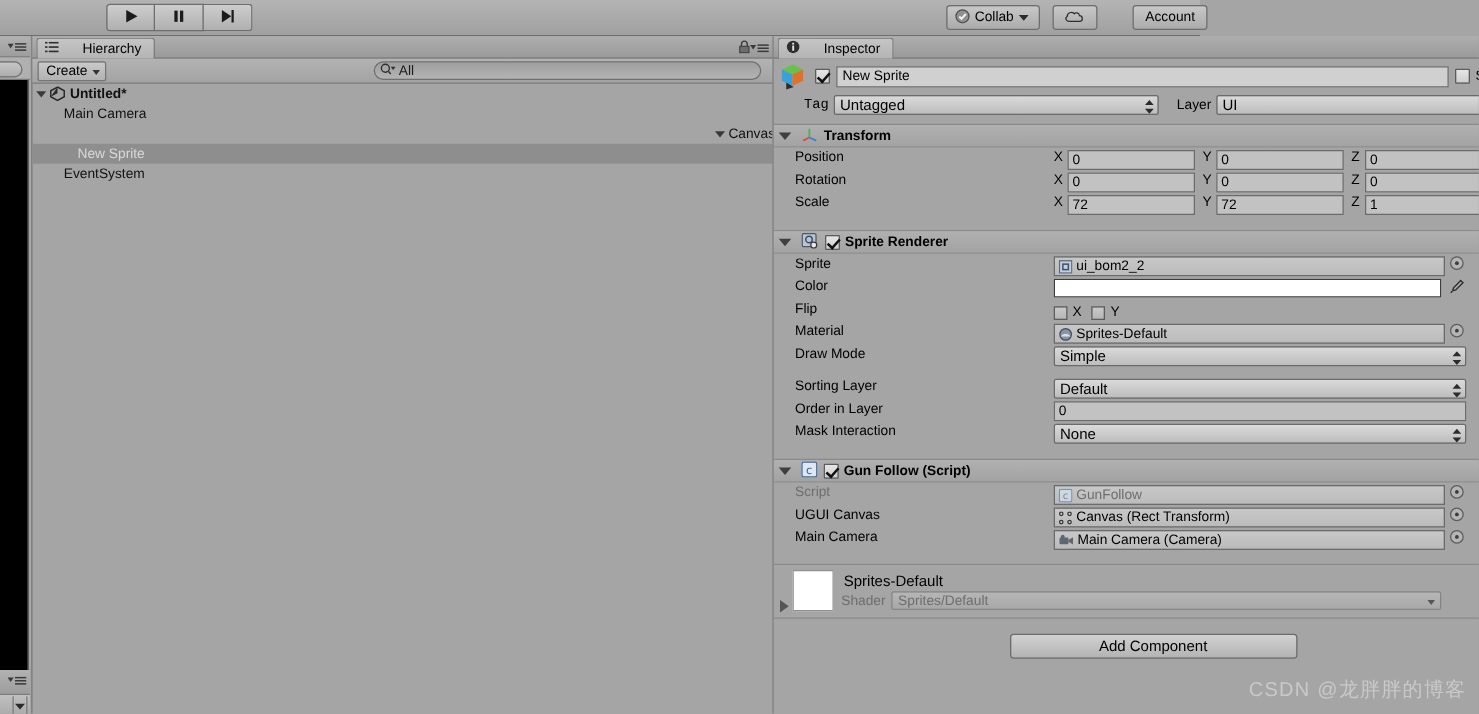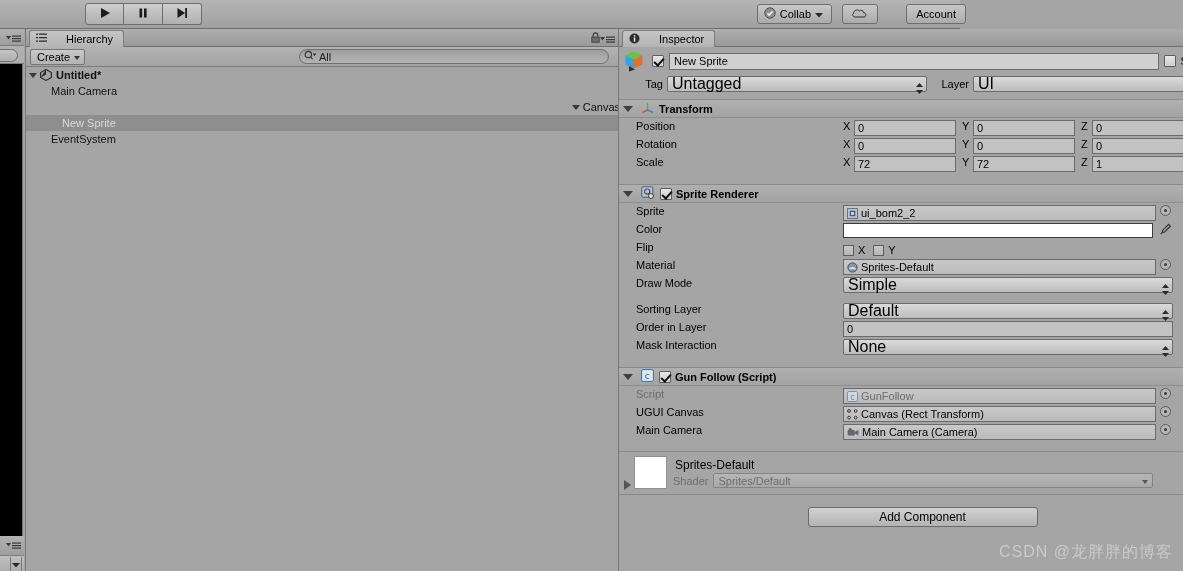--- a/index.html
+++ b/index.html
@@ -201,21 +201,21 @@
 
   .tag-row {
     position: relative; height: 19px; margin: 2px 4px 0 4px;
     display: flex; align-items: center; gap: 4px;
   }
   .lbl-r { font-size: 11px; text-align: right; }
   .dropdown {
     height: 16px; background: linear-gradient(180deg,#dadada,#bdbdbd);
     border: 1px solid #6b6b6b; border-radius: 2px;
     display: flex; align-items: center; padding: 0 14px 0 4px;
-    font-size: 16px; position: relative; cursor: pointer;
+    font-size: 12px; position: relative; cursor: pointer;
   }
   .dd-arrows { position: absolute; right: 3px; top: 3px; }
 
   
   .comp { margin-top: 6px; border-top: 1px solid #8a8a8a; }
   .comp-header {
     position: relative; height: 18px;
     background: linear-gradient(180deg,#b0b0b0,#a3a3a3);
     border-bottom: 1px solid #8f8f8f;
     display: flex; align-items: center; padding-left: 4px; gap: 4px;
@@ -532,21 +532,21 @@
           <span>New Sprite</span>
         </span>
         <span class="static-box">
           <span class="cb"></span>
           <span>Static</span>
           <span class="static-arrow"></span>
         </span>
       </div>
 
       <div class="tag-row">
-        <span class="lbl-r" style="width:40px;">Tag</span>
+        <span class="lbl-r" style="width:40px;font-family:Liberation Mono, monospace;">Tag</span>
         <span class="dropdown" style="width:260px;">
           <span>Untagged</span>
           <span class="dd-arrows">
             <svg width="7" height="11" viewBox="0 0 7 11">
                 <polygon points="3.5,0 7,4 0,4" fill="#2b2b2b"></polygon>
                 <polygon points="3.5,11 7,7 0,7" fill="#2b2b2b"></polygon>
               </svg>
           </span>
         </span>
         <span class="lbl-r" style="width:38px;">Layer</span>

